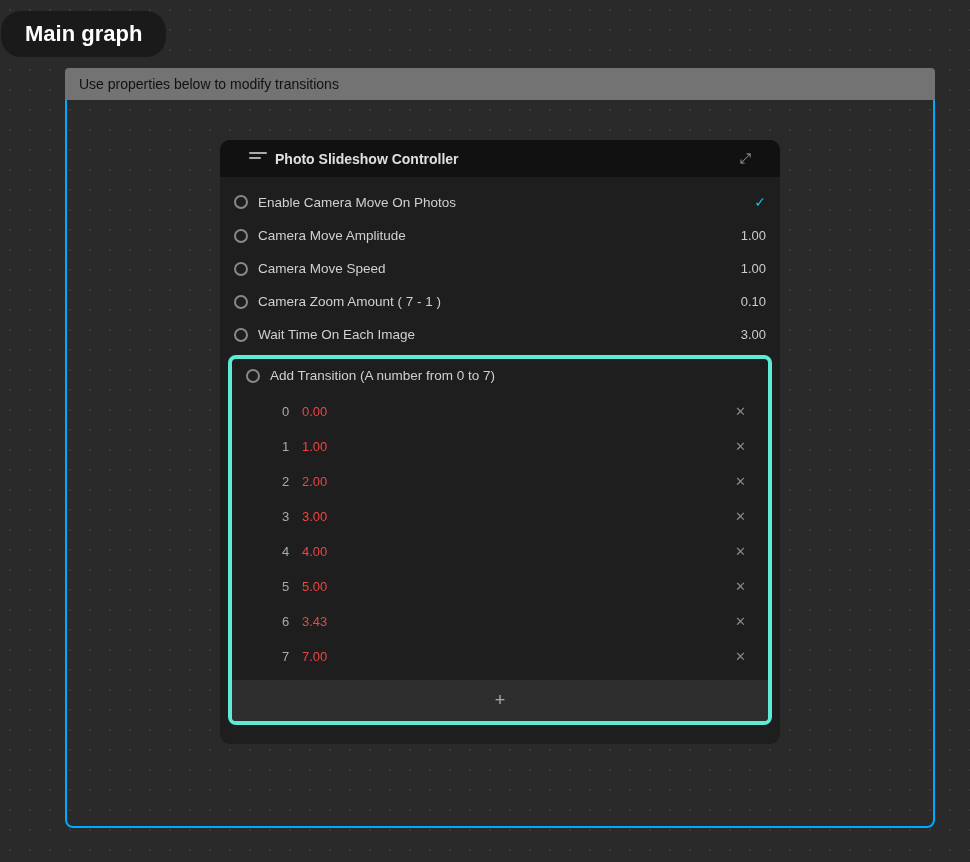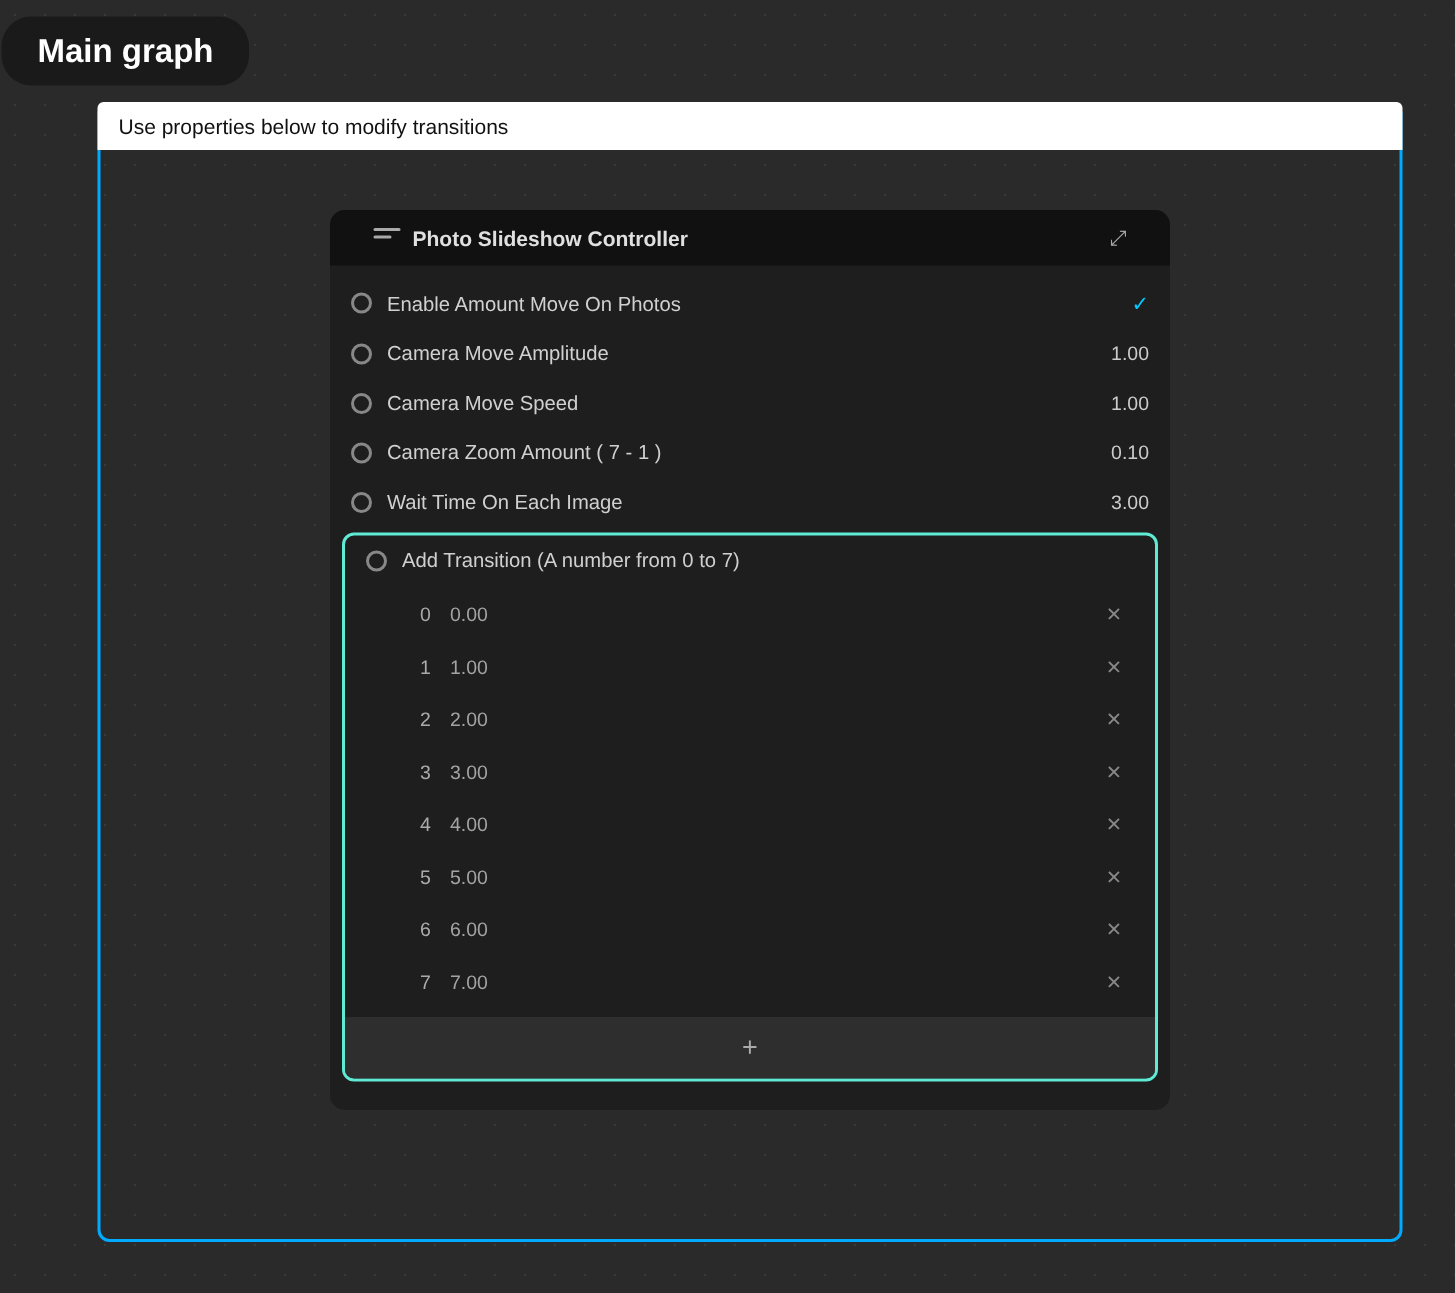--- a/index.html
+++ b/index.html
@@ -31,21 +31,21 @@
       top: 68px;
       left: 65px;
       width: 870px;
       height: 760px;
       border: 2px solid #00aaff;
       border-radius: 8px;
       background: transparent;
     }
 
     .panel-header {
-      background: #ffffff;
+      background: #737373;
       padding: 8px 14px;
       font-size: 14px;
       color: #111;
       font-weight: 500;
       border-radius: 4px 4px 0 0;
       margin: -2px -2px 0 -2px;
     }
 
     .inner-content {
       display: flex;
@@ -130,21 +130,21 @@
       font-size: 13px;
     }
 
     .checkmark {
       color: #00ccff;
       font-size: 14px;
       margin-left: 4px;
     }
 
     .transition-section {
-      border: 2px solid #5eead4;
+      border: 4px solid #5eead4;
       border-radius: 8px;
       margin: 4px 8px 11px 8px;
       overflow: hidden;
     }
 
     .transition-header {
       display: flex;
       align-items: center;
       gap: 10px;
       padding: 9px 14px;
@@ -163,21 +163,21 @@
     }
 
     .transition-index {
       width: 20px;
       color: #aaa;
       font-size: 13px;
     }
 
     .transition-val {
       flex: 1;
-      color: #a3a3a3;
+      color: #ef4444;
       font-size: 13px;
     }
 
     .remove-btn {
       color: #888;
       font-size: 13px;
       cursor: pointer;
       padding: 2px 6px;
     }
 
@@ -213,21 +213,21 @@
             <span></span>
           </div>
           <span>Photo Slideshow Controller</span>
         </div>
         <span class="expand-icon">⤢</span>
       </div>
       <div class="card-body">
 
         <div class="property-row">
           <div class="dot-icon"></div>
-          <span class="prop-label">Enable Amount Move On Photos</span>
+          <span class="prop-label">Enable Camera Move On Photos</span>
           <span class="prop-value checkmark">✓</span>
         </div>
         <div class="property-row">
           <div class="dot-icon"></div>
           <span class="prop-label">Camera Move Amplitude</span>
           <span class="prop-value">1.00</span>
         </div>
         <div class="property-row">
           <div class="dot-icon"></div>
           <span class="prop-label">Camera Move Speed</span>
@@ -275,21 +275,21 @@
       <span class="transition-val">4.00</span>
       <span class="remove-btn">✕</span>
     </div>
               <div class="transition-item">
       <span class="transition-index">5</span>
       <span class="transition-val">5.00</span>
       <span class="remove-btn">✕</span>
     </div>
               <div class="transition-item">
       <span class="transition-index">6</span>
-      <span class="transition-val">6.00</span>
+      <span class="transition-val">3.43</span>
       <span class="remove-btn">✕</span>
     </div>
               <div class="transition-item">
       <span class="transition-index">7</span>
       <span class="transition-val">7.00</span>
       <span class="remove-btn">✕</span>
     </div>
             </div>
           <div class="add-btn">
             <span>+</span>

